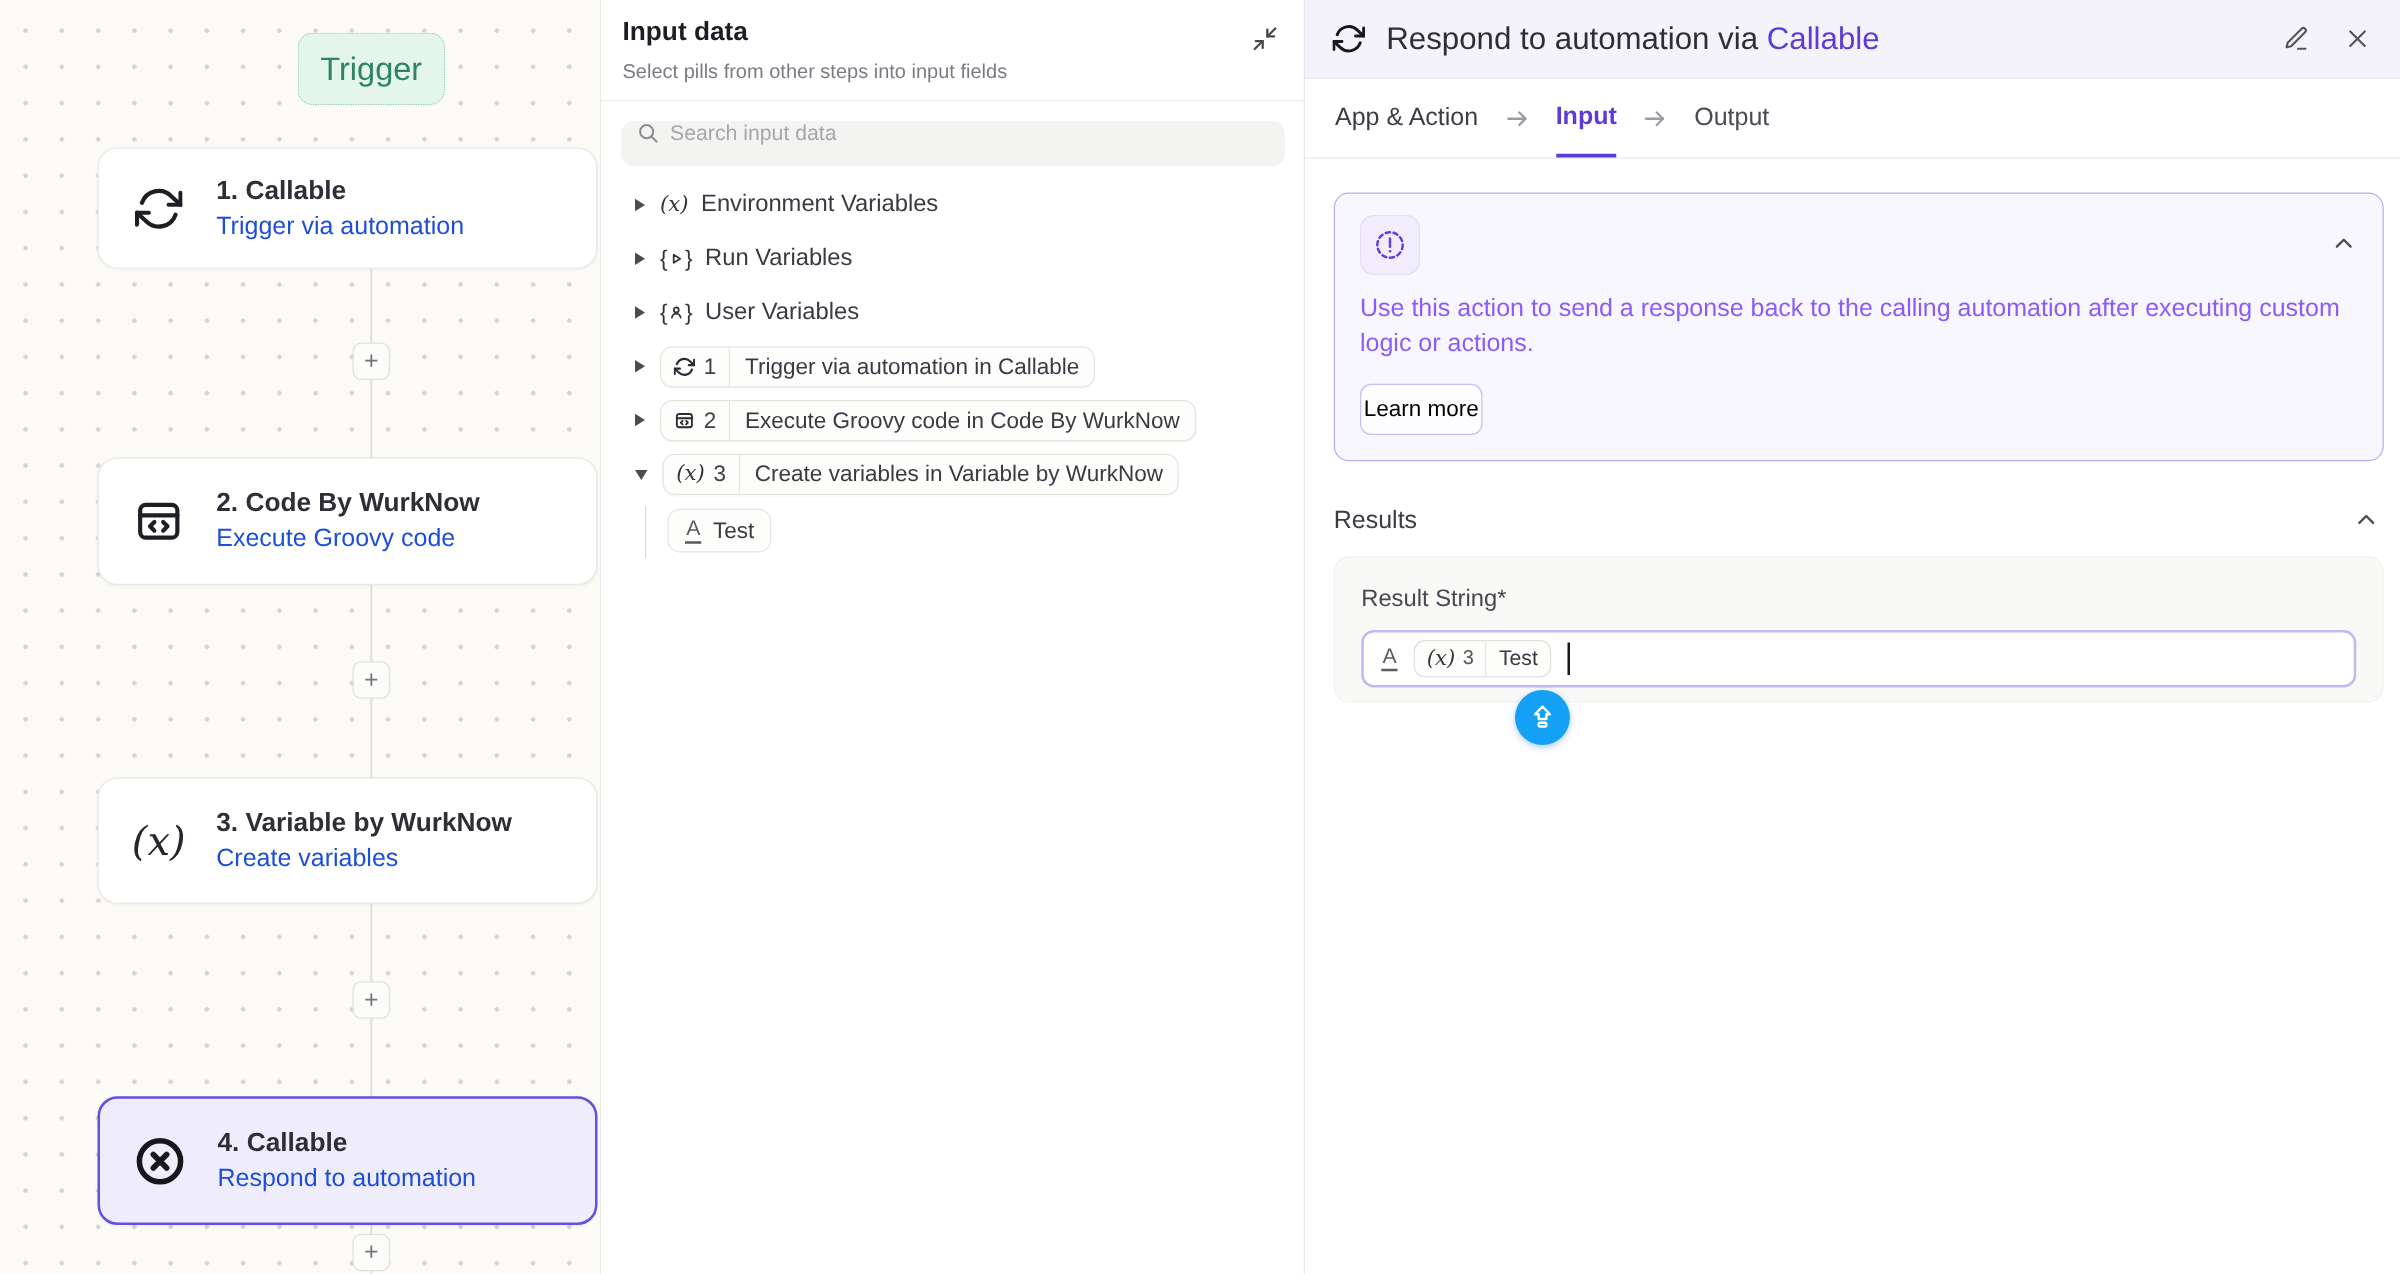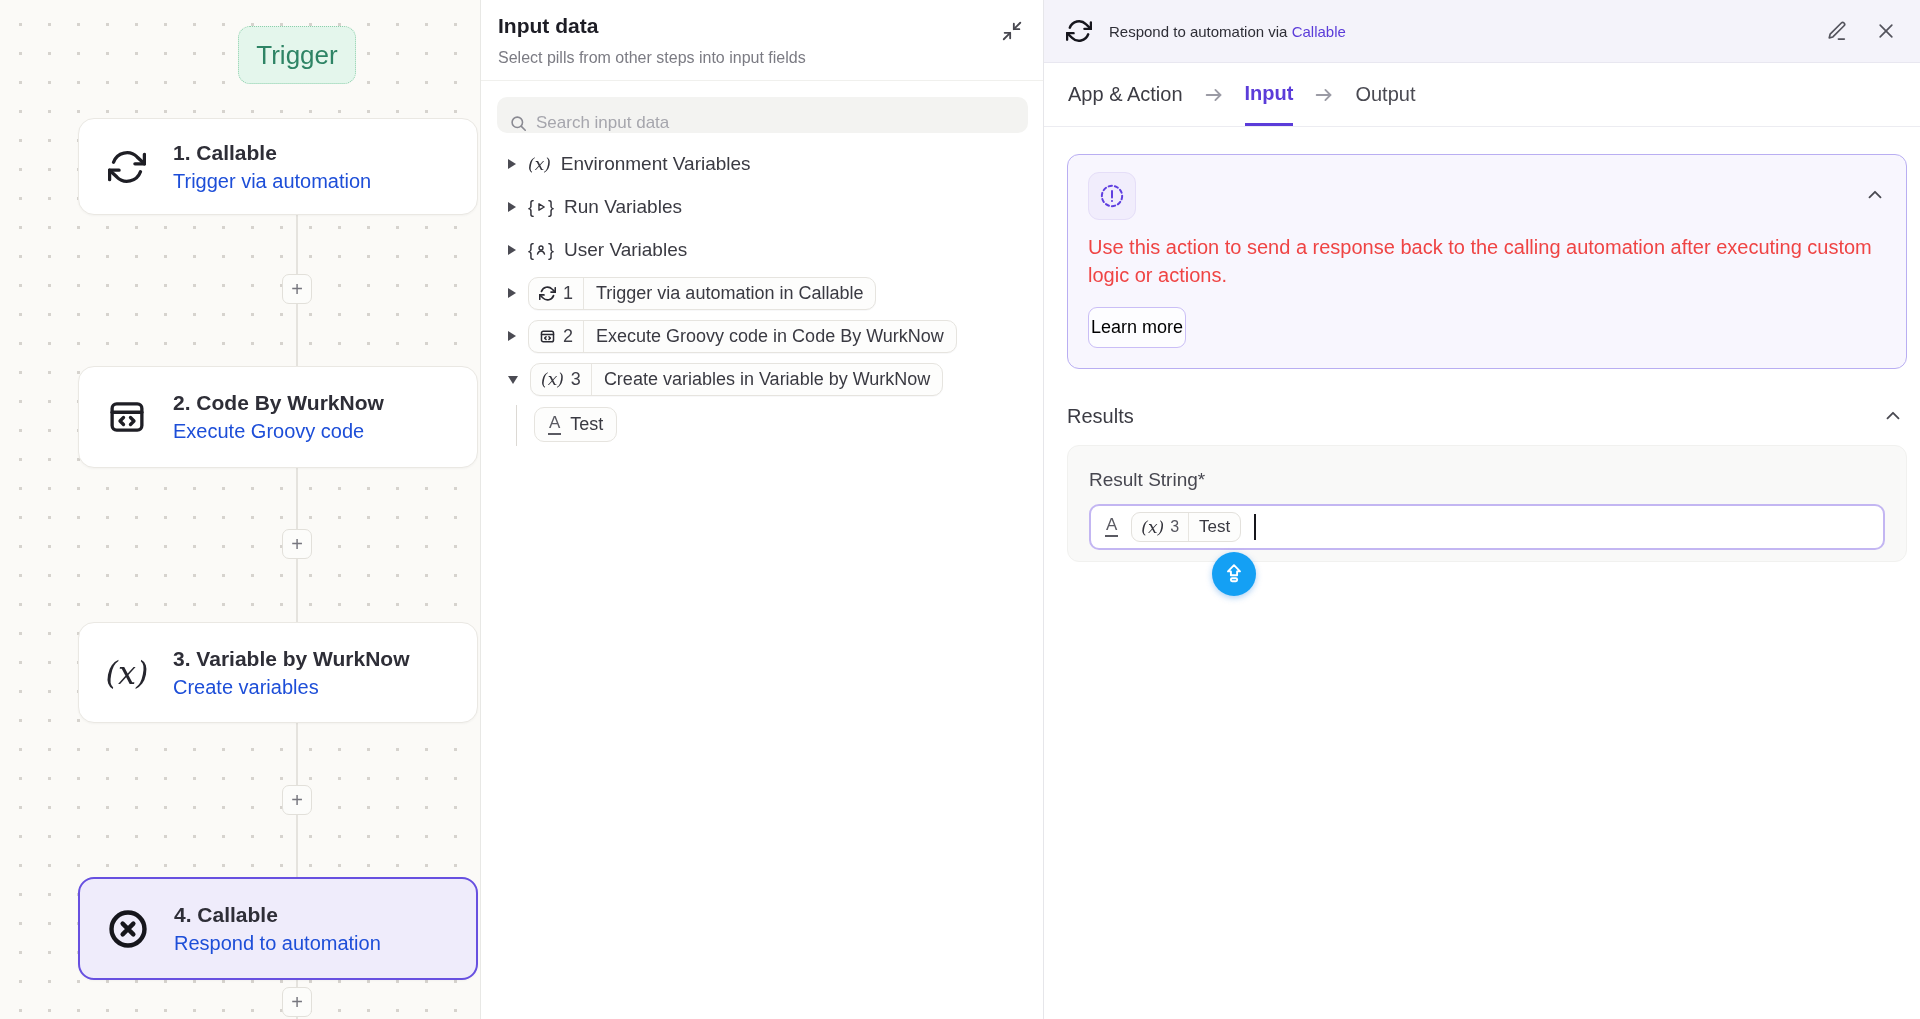--- a/index.html
+++ b/index.html
@@ -33,21 +33,21 @@
   
   .input-panel { position:absolute; left:481px; top:0; width:563px; height:1019px;
     background:#ffffff; border-right:1px solid #e6e6ea; }
   .ip-head { padding:14px 20px 0 17px; }
   .ip-title-row { display:flex; justify-content:space-between; align-items:flex-start; }
   .ip-title { font-size:21px; font-weight:bold; color:#1d1d25; }
   .ip-collapse { color:#47474f; margin-top:6px; cursor:pointer; }
   .ip-sub { font-size:16px; color:#7b7b83; margin-top:7px; }
   .ip-divider { height:1px; background:#f0f0ed; margin-top:13px; }
   .ip-search { margin:16px 15px 0 16px; height:36px; background:#f3f3f1; border-radius:10px;
-    display:flex; align-items:flex-end; padding:0 12px; gap:8px; }
+    display:flex; align-items:flex-start; padding:0 12px; gap:8px; }
   .ip-search svg { color:#8a8a92; flex:none; }
   .ip-search input { border:none; outline:none; background:transparent; font-size:17px;
     color:#3c3c44; width:100%; font-family:"Liberation Sans", sans-serif; }
   .ip-search input::placeholder { color:#a6a6ad; }
   .tree { margin:14px 16px 0 27px; }
   .tree-row { display:flex; align-items:center; height:34px; margin-bottom:9px; cursor:pointer; }
   .caret-r { width:0; height:0; border-left:8px solid #4b4b53; border-top:5px solid transparent;
     border-bottom:5px solid transparent; margin-right:12px; flex:none; }
   .caret-d { width:0; height:0; border-top:8px solid #4b4b53; border-left:5px solid transparent;
     border-right:5px solid transparent; margin-right:12px; margin-top:2px; flex:none; }
@@ -66,40 +66,40 @@
     padding-bottom:4px; }
   .pill-single { display:inline-flex; align-items:center; gap:9px; background:#fdfdfc;
     border:1px solid #e6e4df; border-radius:10px; padding:6px 13px; cursor:pointer; }
   .pill-single .t { font-size:18px; color:#3a3a42; }
 
   
   .detail-panel { position:absolute; left:1044px; top:0; width:876px; height:1019px; background:#ffffff; }
   .dp-header { height:63px; background:#f4f3fa; border-bottom:1px solid #e8e7f0;
     display:flex; align-items:center; padding:0 24px 0 22px; }
   .dp-header .sync { color:#16161d; flex:none; }
-  .dp-title { font-size:15px; color:#2e2e36; margin-left:17px; }
+  .dp-title { font-size:25px; color:#2e2e36; margin-left:17px; }
   .dp-title .link { color:#5b3cd9; cursor:pointer; }
   .dp-head-actions { margin-left:auto; display:flex; align-items:center; gap:28px; color:#53535c; }
   .dp-head-actions .icn { cursor:pointer; display:inline-flex; }
   .tabs { height:64px; border-bottom:1px solid #ececf1; display:flex; align-items:stretch;
     padding:0 24px; gap:20px; }
   .tab { display:flex; align-items:center; font-size:20px; color:#3c3c44; cursor:pointer; }
   .tab.muted { color:#4a4a52; }
   .tab.active { color:#5b3cd9; font-weight:bold; border-bottom:3px solid #5b3cd9; }
   .tab-arrow { display:flex; align-items:center; color:#9b9ba5; }
   .autofill-row { height:58px; display:flex; align-items:center; justify-content:flex-end;
     padding-right:16px; border-bottom:1px solid #efeff2; }
   .autofill { font-size:19px; font-weight:bold; color:#5b3cd9; cursor:pointer; }
   .info-box { margin:27px 13px 0 23px; background:#f8f6fe; border:1.5px solid #b9aef2;
     border-radius:12px; padding:17px 20px 20px; }
   .info-top { display:flex; align-items:flex-start; justify-content:space-between; }
   .info-icn-sq { width:48px; height:48px; background:#f1edfc; border:1px solid #e5def8;
     border-radius:11px; display:flex; align-items:center; justify-content:center; color:#5f3fe0; }
   .info-chevron { color:#4a4a52; margin-top:12px; cursor:pointer; }
-  .info-text { margin-top:13px; font-size:20px; color:#ef4444; line-height:1.42; max-width:800px; }
+  .info-text { margin-top:13px; font-size:20px; color:#8b5cf6; line-height:1.42; max-width:800px; }
   .learn-more { display:inline-block; margin-top:17px; padding:9px 2px; background:#fdfdff;
     border:1.5px solid #cabef6; border-radius:9px; color:#000000; font-size:18px; cursor:pointer;
     font-family:"Liberation Sans", sans-serif; }
   .results-row { margin:36px 16px 0 23px; display:flex; align-items:center; justify-content:space-between; }
   .results-h { font-size:20px; color:#3b3b43; }
   .results-chevron { color:#4a4a52; cursor:pointer; }
   .result-card { position:relative; margin:17px 13px 4px 23px; height:117px; background:#f9f9f8;
     border:1px solid #f1f1ef; border-radius:12px; padding:23px 21px 0; }
   .field-label { font-size:19px; color:#474750; }
   .field-input { margin-top:13px; height:46px; background:#ffffff; border:2px solid #c3b6f2;

